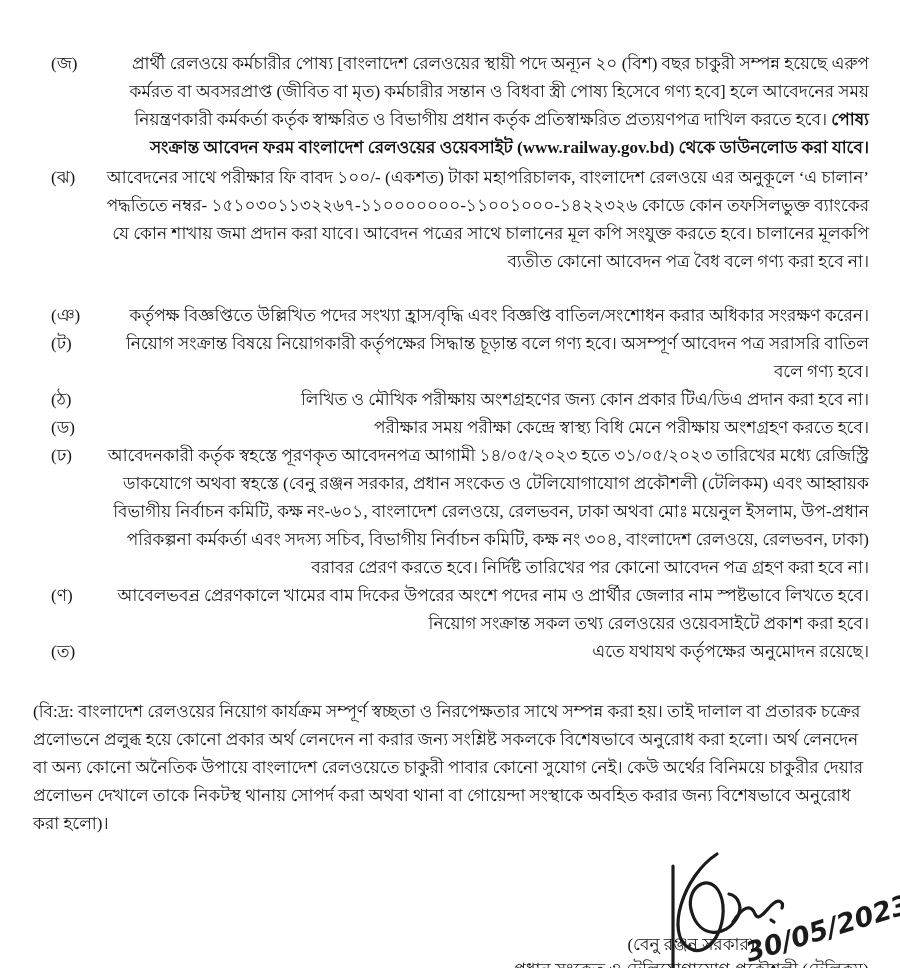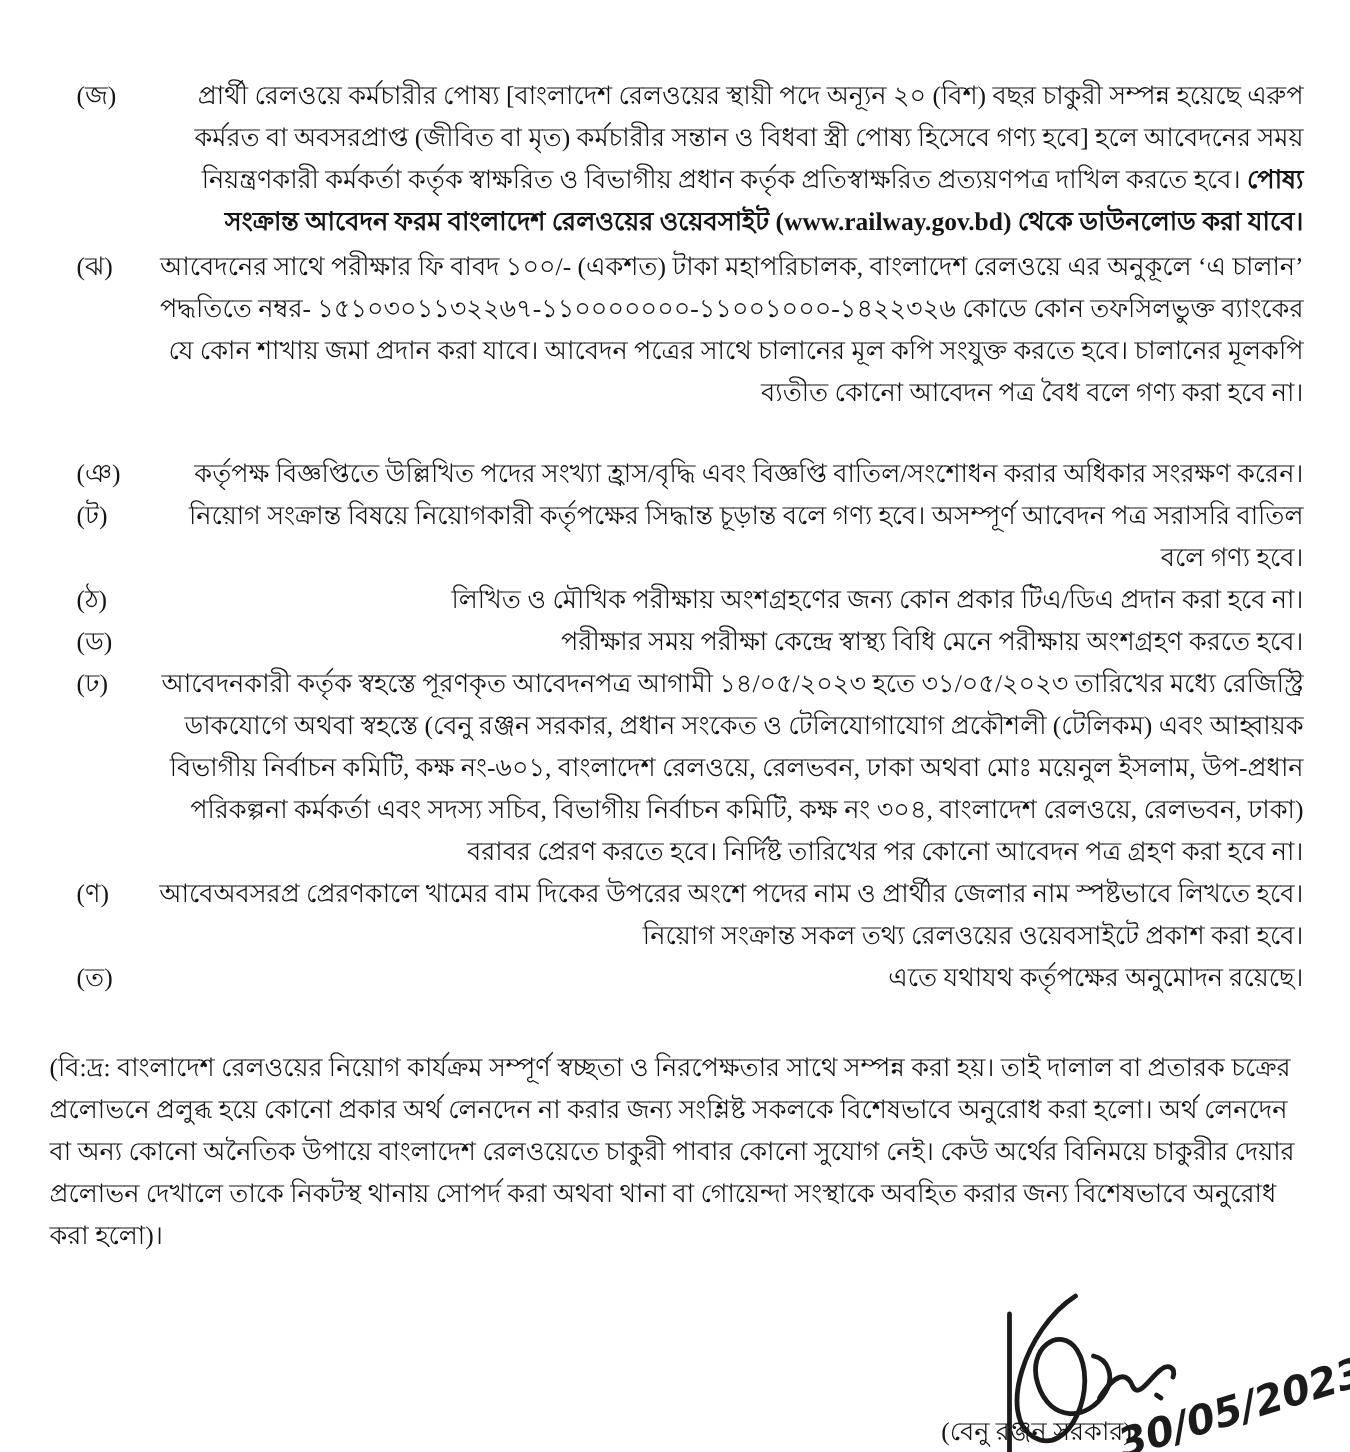--- a/index.html
+++ b/index.html
@@ -30,21 +30,21 @@
   }
   .item .txt{
     flex:1 1 auto;
     margin:0;
     text-align:right;
   }
   .item .txt strong{font-weight:bold;}
   .gap-after{margin-bottom:26px;}
   .small-gap-after{margin-bottom:2px;}
   .note{
-    margin:32px 0 16px 0;
+    margin:32px 0 6px 0;
     font-size:17px;
     line-height:28px;
   }
   .sig-area{
     position:relative;
     width:900px;
     height:330px;
   }
   .scribble{
     position:absolute;
@@ -102,21 +102,21 @@
       <p class="txt"><span>পরীক্ষার সময় পরীক্ষা কেন্দ্রে স্বাস্থ্য বিধি মেনে পরীক্ষায় অংশগ্রহণ করতে হবে।</span><strong></strong></p>
     </div>
 
     <div class="item">
       <span class="lbl">(ঢ)</span>
       <p class="txt"><span>আবেদনকারী কর্তৃক স্বহস্তে পূরণকৃত আবেদনপত্র আগামী ১৪/০৫/২০২৩ হতে ৩১/০৫/২০২৩ তারিখের মধ্যে রেজিস্ট্রি ডাকযোগে অথবা স্বহস্তে (বেনু রঞ্জন সরকার, প্রধান সংকেত ও টেলিযোগাযোগ প্রকৌশলী (টেলিকম) এবং আহ্বায়ক বিভাগীয় নির্বাচন কমিটি, কক্ষ নং-৬০১, বাংলাদেশ রেলওয়ে, রেলভবন, ঢাকা অথবা মোঃ ময়েনুল ইসলাম, উপ-প্রধান পরিকল্পনা কর্মকর্তা এবং সদস্য সচিব, বিভাগীয় নির্বাচন কমিটি, কক্ষ নং ৩০৪,  বাংলাদেশ রেলওয়ে, রেলভবন, ঢাকা) বরাবর প্রেরণ করতে হবে। নির্দিষ্ট তারিখের পর কোনো আবেদন পত্র গ্রহণ করা হবে না।</span><strong></strong></p>
     </div>
 
     <div class="item">
       <span class="lbl">(ণ)</span>
-      <p class="txt"><span>আবেঅবসরপ্র প্রেরণকালে খামের বাম দিকের উপরের অংশে পদের নাম ও প্রার্থীর জেলার নাম স্পষ্টভাবে লিখতে হবে। নিয়োগ সংক্রান্ত সকল তথ্য রেলওয়ের ওয়েবসাইটে প্রকাশ করা হবে।</span><strong></strong></p>
+      <p class="txt"><span>আবেলভবন্র প্রেরণকালে খামের বাম দিকের উপরের অংশে পদের নাম ও প্রার্থীর জেলার নাম স্পষ্টভাবে লিখতে হবে। নিয়োগ সংক্রান্ত সকল তথ্য রেলওয়ের ওয়েবসাইটে প্রকাশ করা হবে।</span><strong></strong></p>
     </div>
 
     <div class="item">
       <span class="lbl">(ত)</span>
       <p class="txt"><span>এতে যথাযথ কর্তৃপক্ষের অনুমোদন রয়েছে।</span><strong></strong></p>
     </div>
 
     <p class="note">(বি:দ্র: বাংলাদেশ রেলওয়ের নিয়োগ কার্যক্রম সম্পূর্ণ স্বচ্ছতা ও নিরপেক্ষতার সাথে সম্পন্ন করা হয়। তাই দালাল বা প্রতারক চক্রের প্রলোভনে প্রলুব্ধ হয়ে কোনো প্রকার অর্থ লেনদেন না করার জন্য সংশ্লিষ্ট সকলকে বিশেষভাবে অনুরোধ করা হলো। অর্থ লেনদেন বা অন্য কোনো অনৈতিক উপায়ে বাংলাদেশ রেলওয়েতে চাকুরী পাবার কোনো সুযোগ নেই। কেউ অর্থের বিনিময়ে চাকুরীর দেয়ার প্রলোভন দেখালে তাকে নিকটস্থ থানায় সোপর্দ করা অথবা থানা বা গোয়েন্দা সংস্থাকে অবহিত করার জন্য বিশেষভাবে অনুরোধ করা হলো)।</p>
 
     <div class="sig-area">

